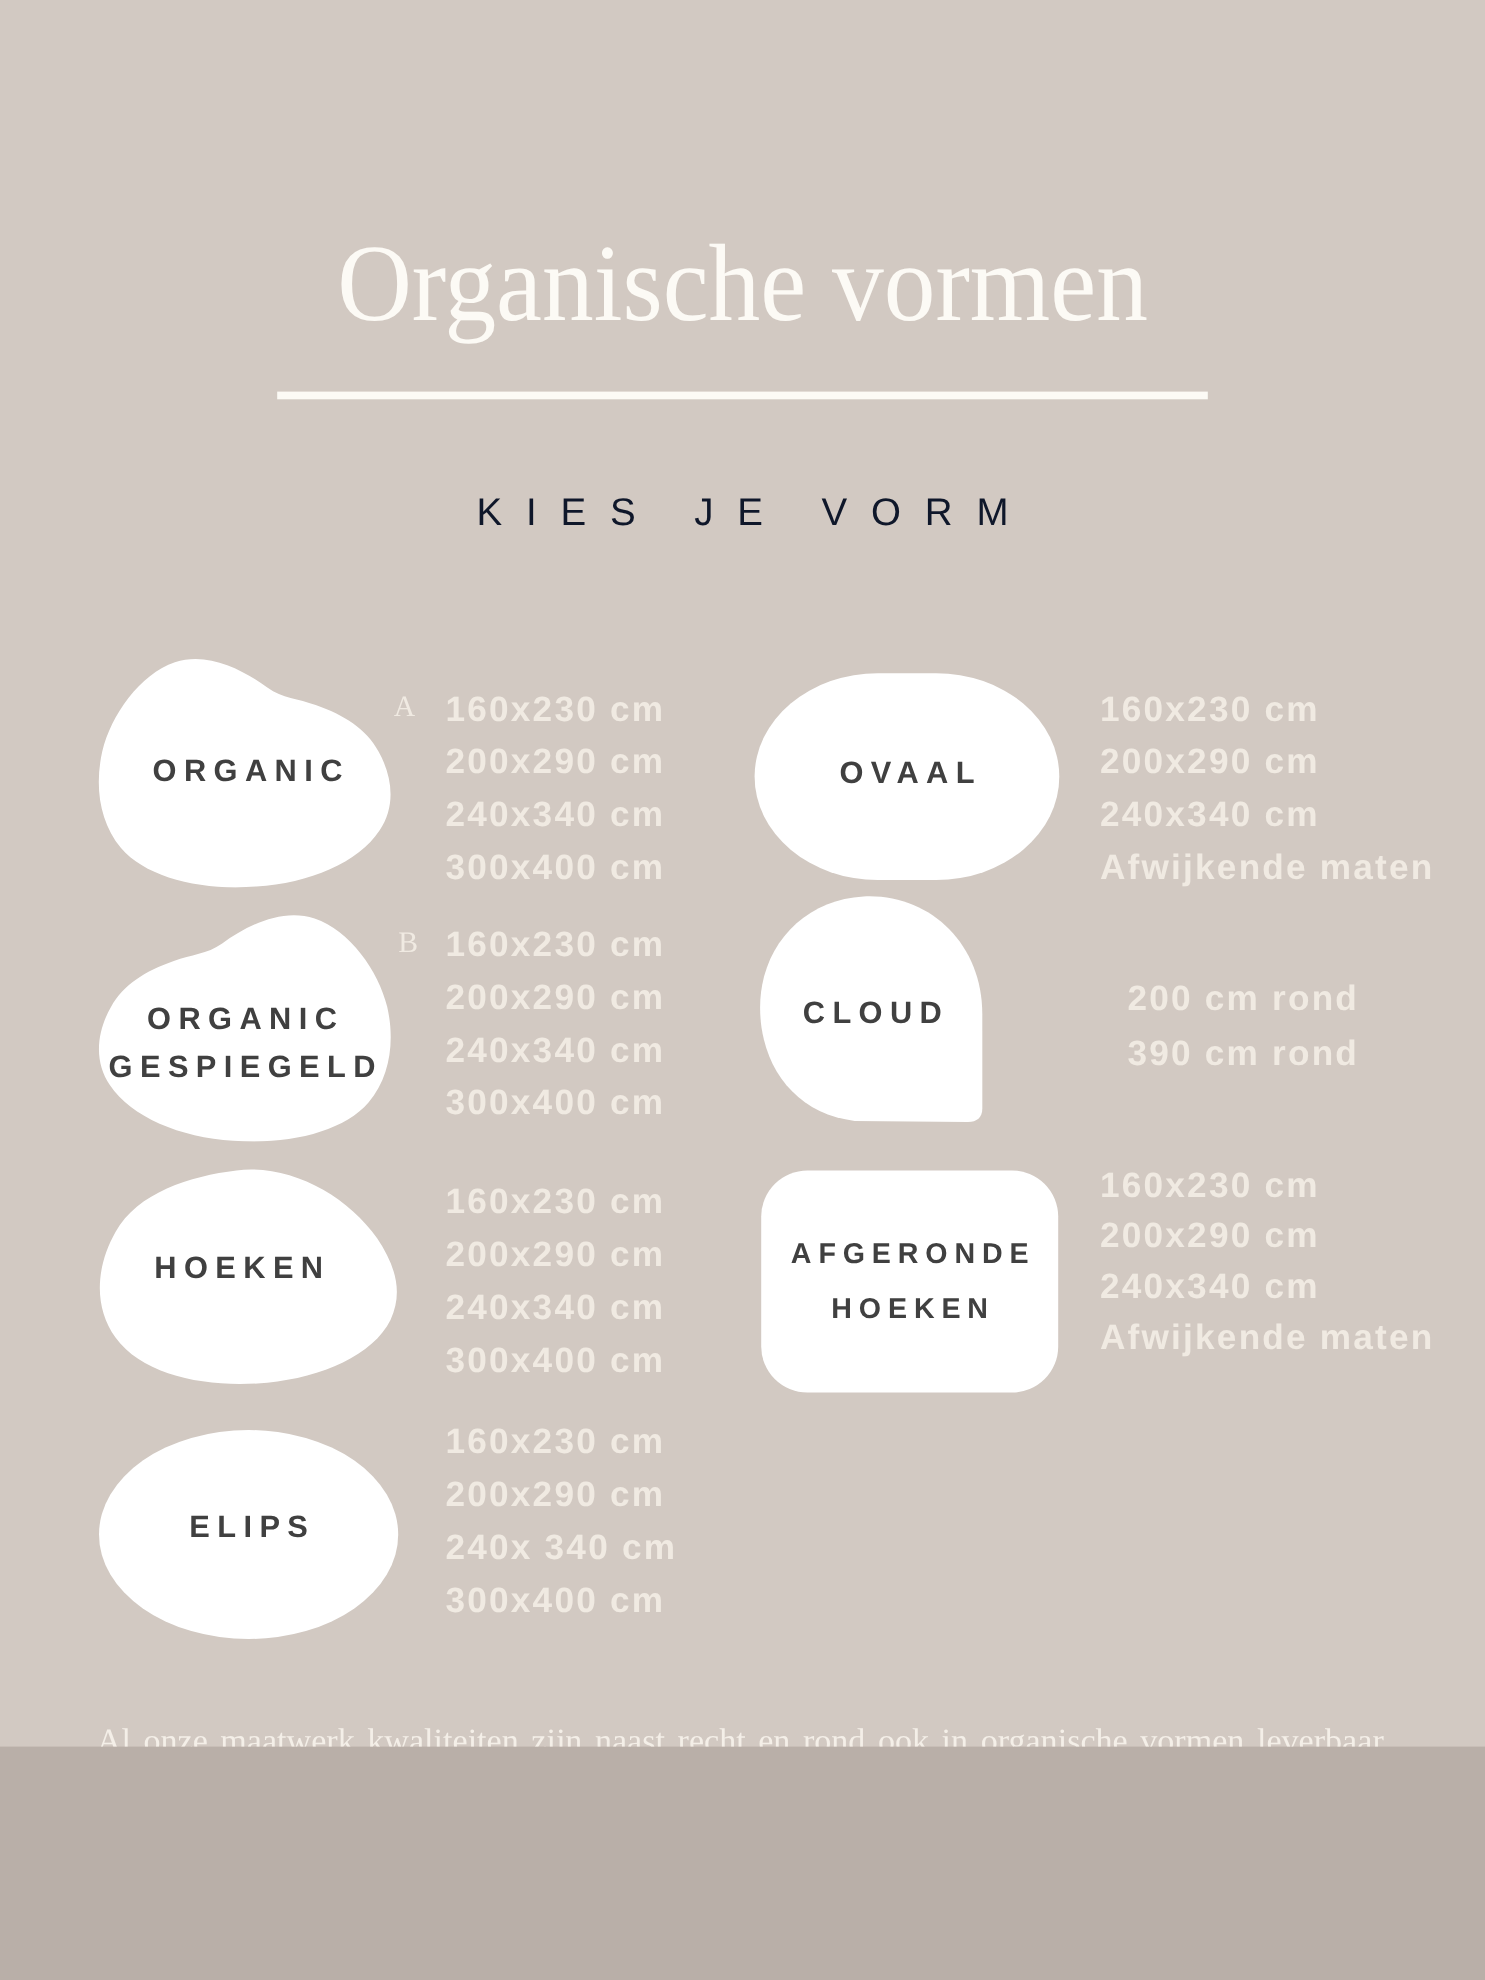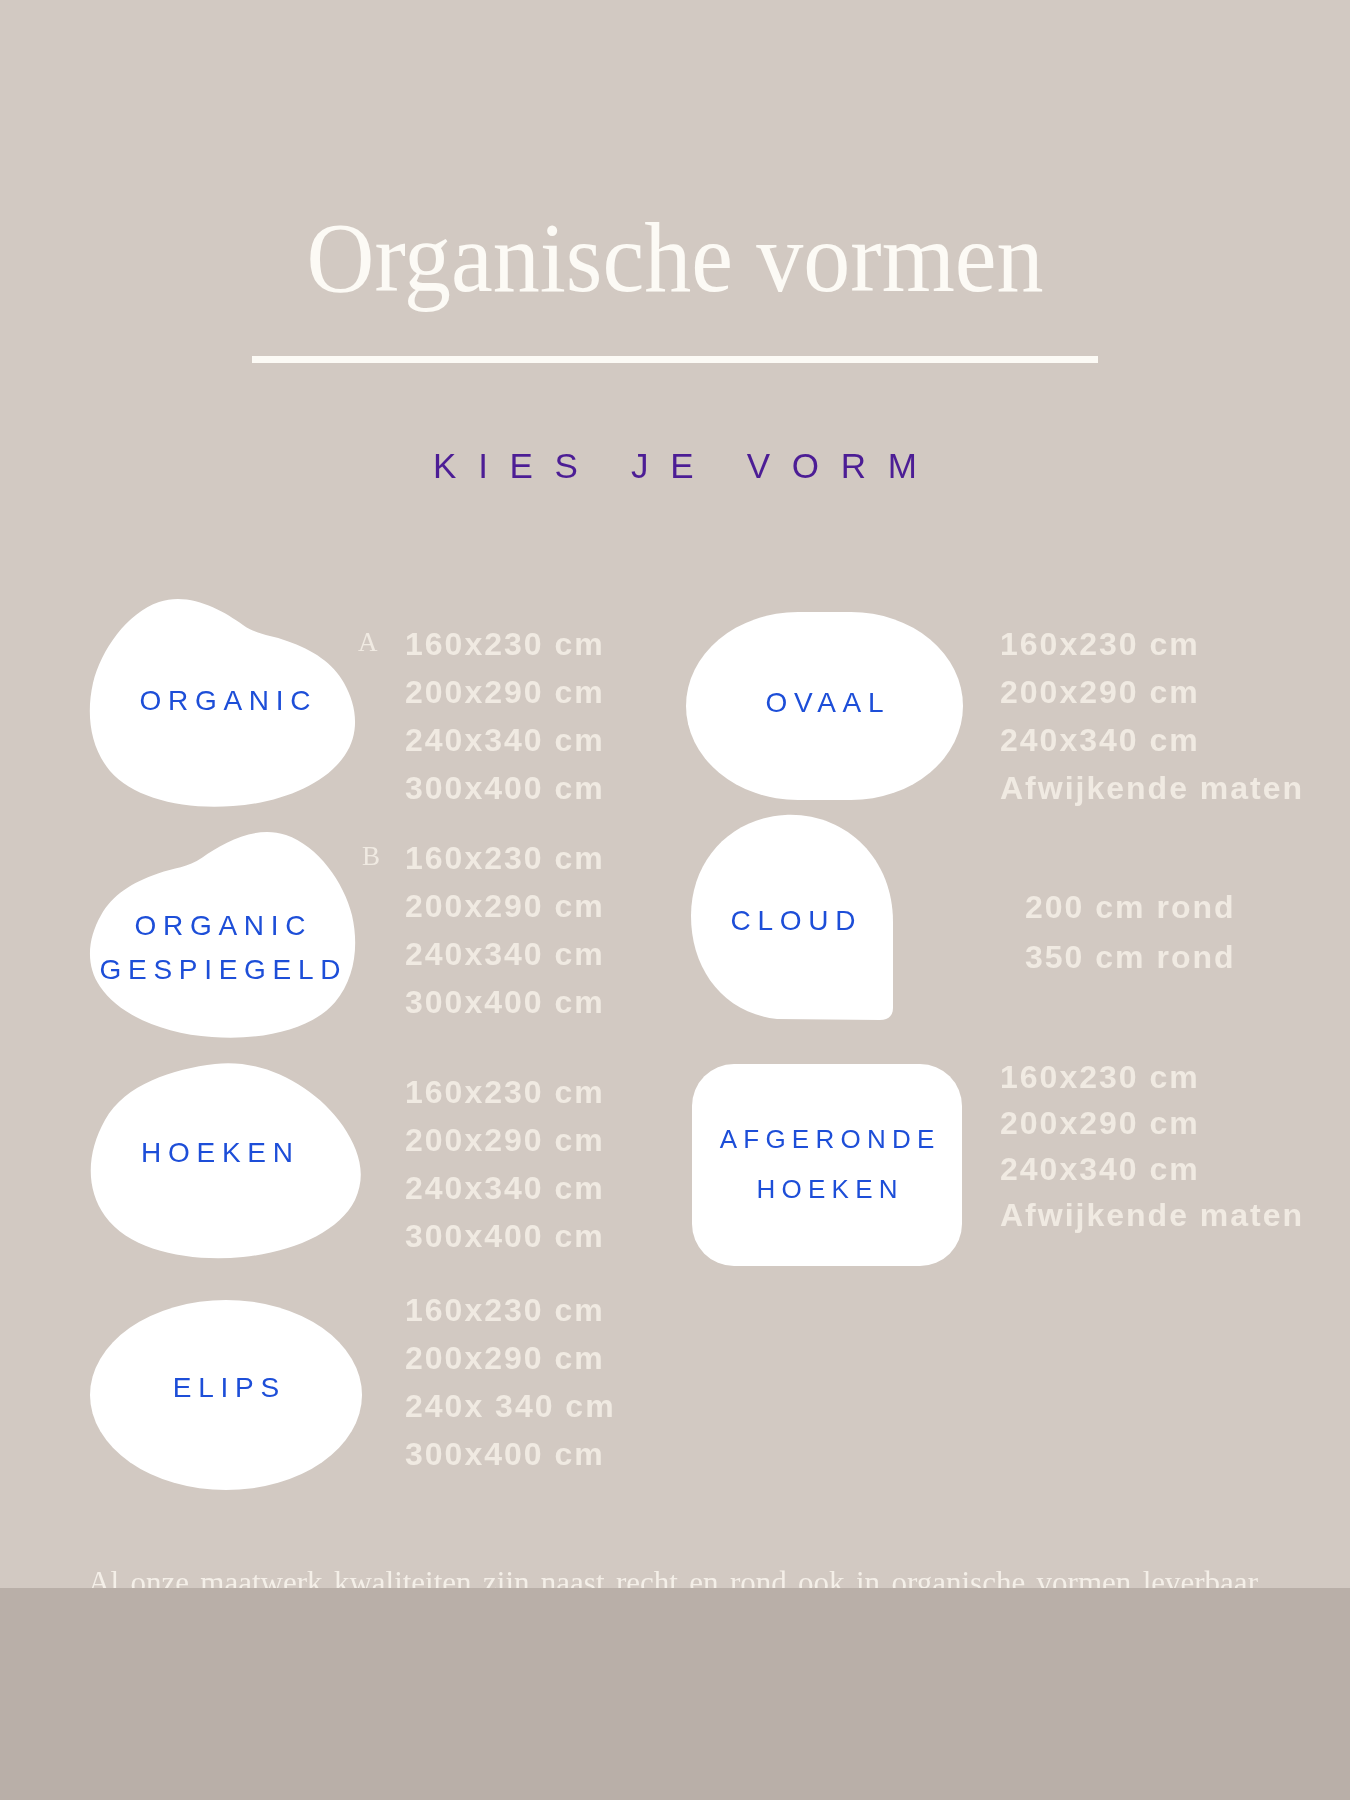--- a/index.html
+++ b/index.html
@@ -23,31 +23,31 @@
   .title span{display:inline-block;transform:scaleX(.94);transform-origin:center;}
   .divider{
     position:absolute;left:252px;top:356px;width:846px;height:7px;
     background:#fcfaf5;
   }
   .subtitle{
     position:absolute;left:0;top:448px;width:100%;
     text-align:center;
     font-size:35px;line-height:1;
     letter-spacing:.62em;padding-left:.62em;box-sizing:border-box;
-    color:#4c1d95;font-weight:400;
+    color:#0f172a;font-weight:400;
   }
   
   .shape-svg{position:absolute;}
   .shape-svg path{fill:#ffffff;}
   .shape-css{position:absolute;background:#ffffff;}
   .shape-label{
     position:absolute;text-align:center;
-    color:#1d4ed8;font-size:28px;line-height:30px;
+    color:#404040;font-size:28px;line-height:30px;
     letter-spacing:.24em;padding-left:.24em;box-sizing:border-box;
-    font-weight:400;white-space:nowrap;
+    font-weight:700;white-space:nowrap;
   }
   .shape-label.two-line{line-height:44px;white-space:normal;}
   
   .marker{
     position:absolute;
     font-family:"Liberation Serif", serif;
     font-size:27px;line-height:36px;
     color:#f0eae2;
   }
   .size-list{
@@ -144,21 +144,21 @@
     <div>Afwijkende maten</div>
   </div>
 
   <svg class="shape-svg" style="left:688px;top:812px;" width="210" height="211" viewBox="0 0 210 211" preserveAspectRatio="none">
     <path d="M 97,3 C 43,6 3,48 3,104 C 3,157 35,201 89,207 L 192,208 C 200,208 205,204 205,196
              L 205,110 C 205,45 156,0 97,3 Z"></path>
   </svg>
   <div class="shape-label" style="left:688px;top:906px;width:210px;">CLOUD</div>
   <div class="size-list lh50" style="left:1000px;top:882px;">
     <div>200 cm rond</div>
-    <div>350 cm rond</div>
+    <div>390 cm rond</div>
   </div>
 
   <div class="shape-css" style="left:692px;top:1064px;width:270px;height:202px;border-radius:42px;"></div>
   <div class="shape-label two-line" style="left:692px;top:1114px;width:270px;line-height:50px;font-size:26px;">
     <div>AFGERONDE</div>
     <div>HOEKEN</div>
   </div>
   <div class="size-list lh46" style="left:1000px;top:1054px;">
     <div>160x230 cm</div>
     <div>200x290 cm</div>

